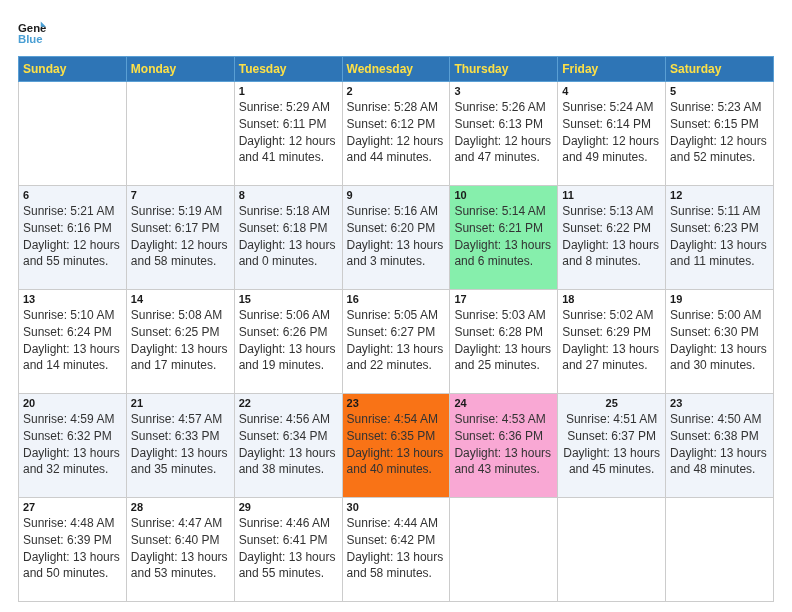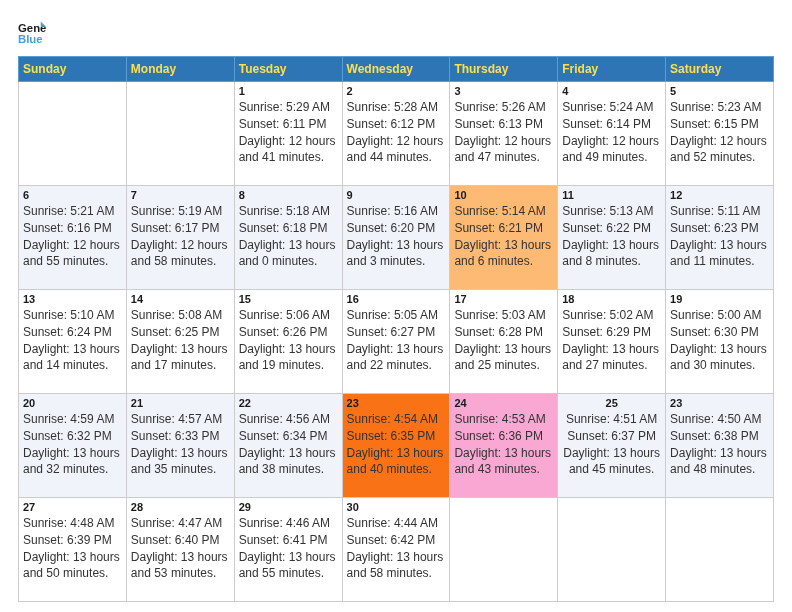--- a/index.html
+++ b/index.html
@@ -175,21 +175,21 @@
           <div class="day-info">
             Sunrise: 5:18 AM<br>Sunset: 6:18 PM<br>Daylight: 13 hours and 0 minutes.
           </div>
         </td>
           <td style="background: rgb(240, 244, 250);">
           <div class="day-number">9</div>
           <div class="day-info">
             Sunrise: 5:16 AM<br>Sunset: 6:20 PM<br>Daylight: 13 hours and 3 minutes.
           </div>
         </td>
-          <td style="background: #fdba74;">
+          <td style="background: #86efac;">
           <div class="day-number">10</div>
           <div class="day-info">
             Sunrise: 5:14 AM<br>Sunset: 6:21 PM<br>Daylight: 13 hours and 6 minutes.
           </div>
         </td>
           <td style="background: rgb(240, 244, 250);">
           <div class="day-number">11</div>
           <div class="day-info">
             Sunrise: 5:13 AM<br>Sunset: 6:22 PM<br>Daylight: 13 hours and 8 minutes.
           </div>

